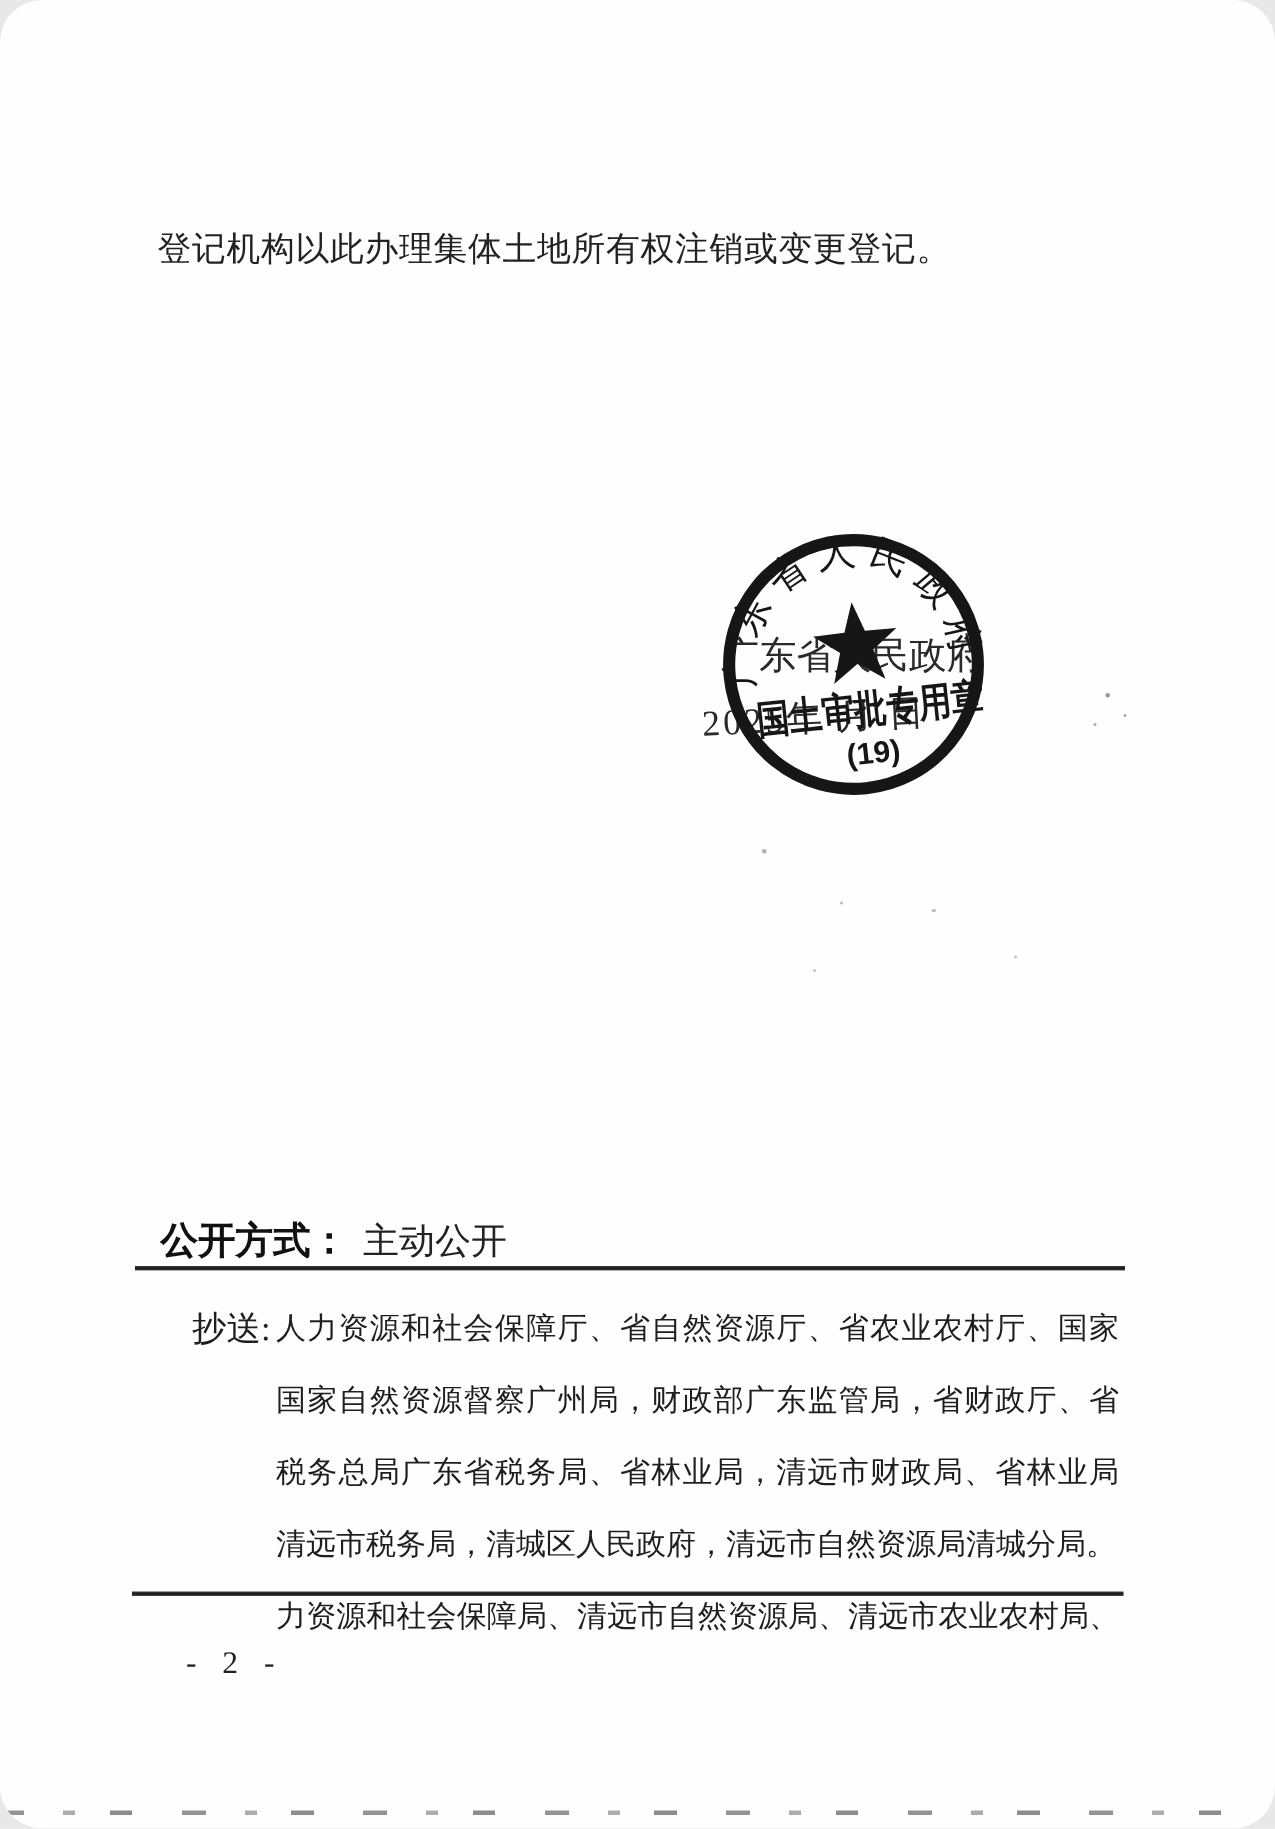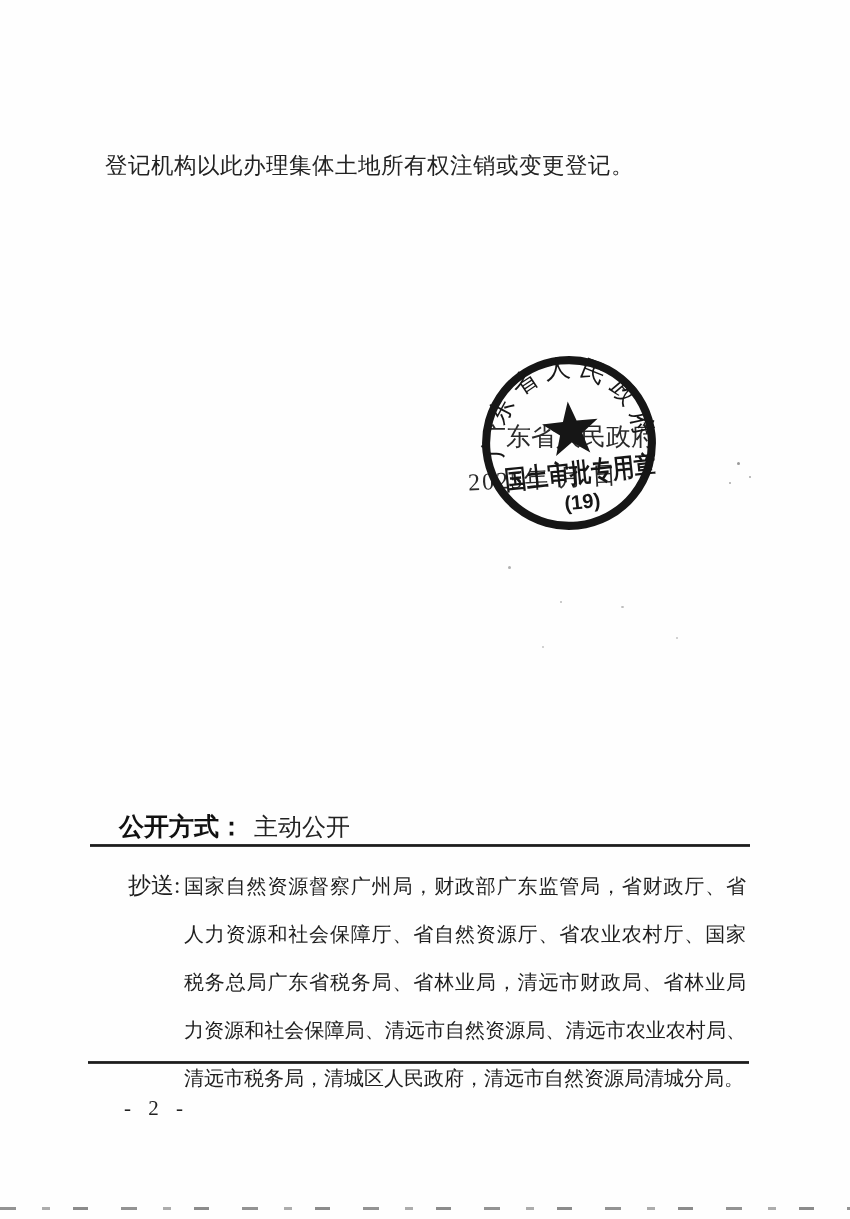--- a/index.html
+++ b/index.html
@@ -1,19 +1,19 @@
 <!DOCTYPE html>
 <html><head>
 <meta charset="utf-8">
 <style>
   html,body{margin:0;padding:0;background:#e8e8e8;}
   #page{
     position:relative;width:850px;height:1219px;background:#fefefe;
     overflow:hidden;margin:0 auto;
-    font-family:"Liberation Serif","DejaVu Serif",serif;color:#1f1f1f;
+    font-family:"Liberation Serif","DejaVu Serif",serif;color:#1f1f1f;border-radius:28px;
   }
   
   #body-text{
     position:absolute;left:105px;top:142px;width:646px;
     font-size:22.5px;line-height:47.5px;letter-spacing:.5px;
     text-align:justify;color:#222;
   }
   #body-text p{margin:0;}
   #body-text p.indent{text-indent:46px;}
   
@@ -26,21 +26,21 @@
     font-size:24px;color:#2a2a2a;white-space:nowrap;
     transform:rotate(-3deg);letter-spacing:2px;
   }
   
   #seal{
     position:absolute;left:477px;top:351px;width:184px;height:184px;
     font-family:"Liberation Sans","DejaVu Sans",sans-serif;
   }
   
   #disclosure{
-    position:absolute;left:119px;top:810px;white-space:nowrap;
+    position:absolute;left:107px;top:810px;white-space:nowrap;
   }
   #disclosure .label{
     font-family:"Liberation Sans","DejaVu Sans",sans-serif;
     font-weight:bold;font-size:25px;color:#111;
   }
   #disclosure .value{
     font-size:24px;color:#222;margin-left:10px;
   }
   .rule{
     position:absolute;height:3px;
@@ -103,25 +103,25 @@
 
   <div id="disclosure">
     <span class="label">公开方式：</span><span class="value">主动公开</span>
   </div>
 
   <div id="rule-top" class="rule"></div>
 
   <div id="cc">
     <div class="cc-label">抄送:</div>
     <div class="cc-lines">
+      <div class="cc-line">人力资源和社会保障厅、省自然资源厅、省农业农村厅、国家</div>
       <div class="cc-line">国家自然资源督察广州局，财政部广东监管局，省财政厅、省</div>
-      <div class="cc-line">人力资源和社会保障厅、省自然资源厅、省农业农村厅、国家</div>
       <div class="cc-line">税务总局广东省税务局、省林业局，清远市财政局、省林业局</div>
+      <div class="cc-line last">清远市税务局，清城区人民政府，清远市自然资源局清城分局。</div>
       <div class="cc-line">力资源和社会保障局、清远市自然资源局、清远市农业农村局、</div>
-      <div class="cc-line last">清远市税务局，清城区人民政府，清远市自然资源局清城分局。</div>
     </div>
   </div>
 
   <div id="rule-bottom" class="rule"></div>
 
   <div id="page-number">- 2 -</div>
 
   <div id="scan-line"></div>
   <div class="speck" style="left:737px;top:462px;width:3px;height:3px;opacity:.6;"></div>
   <div class="speck" style="left:749px;top:476px;width:2px;height:2px;opacity:.5;"></div>

